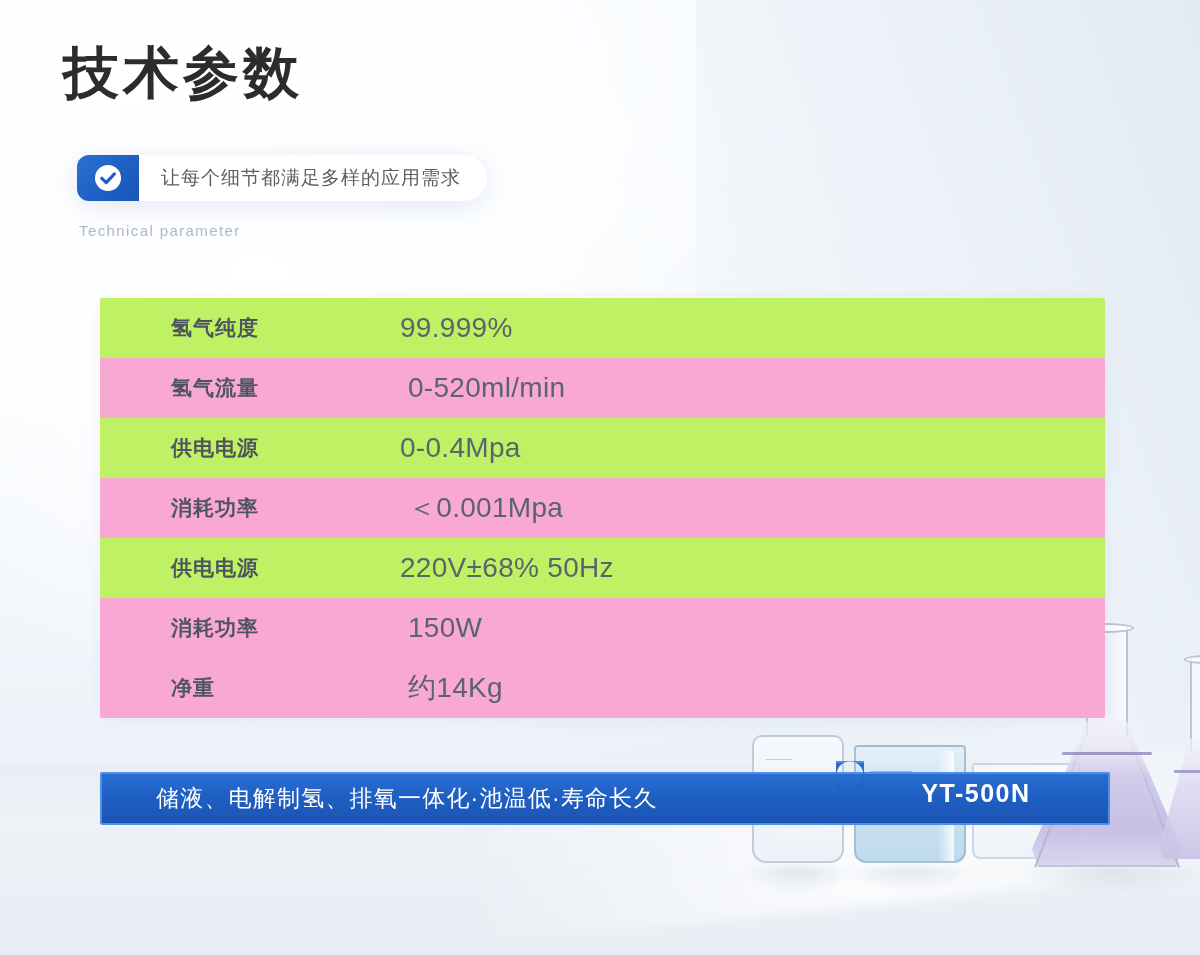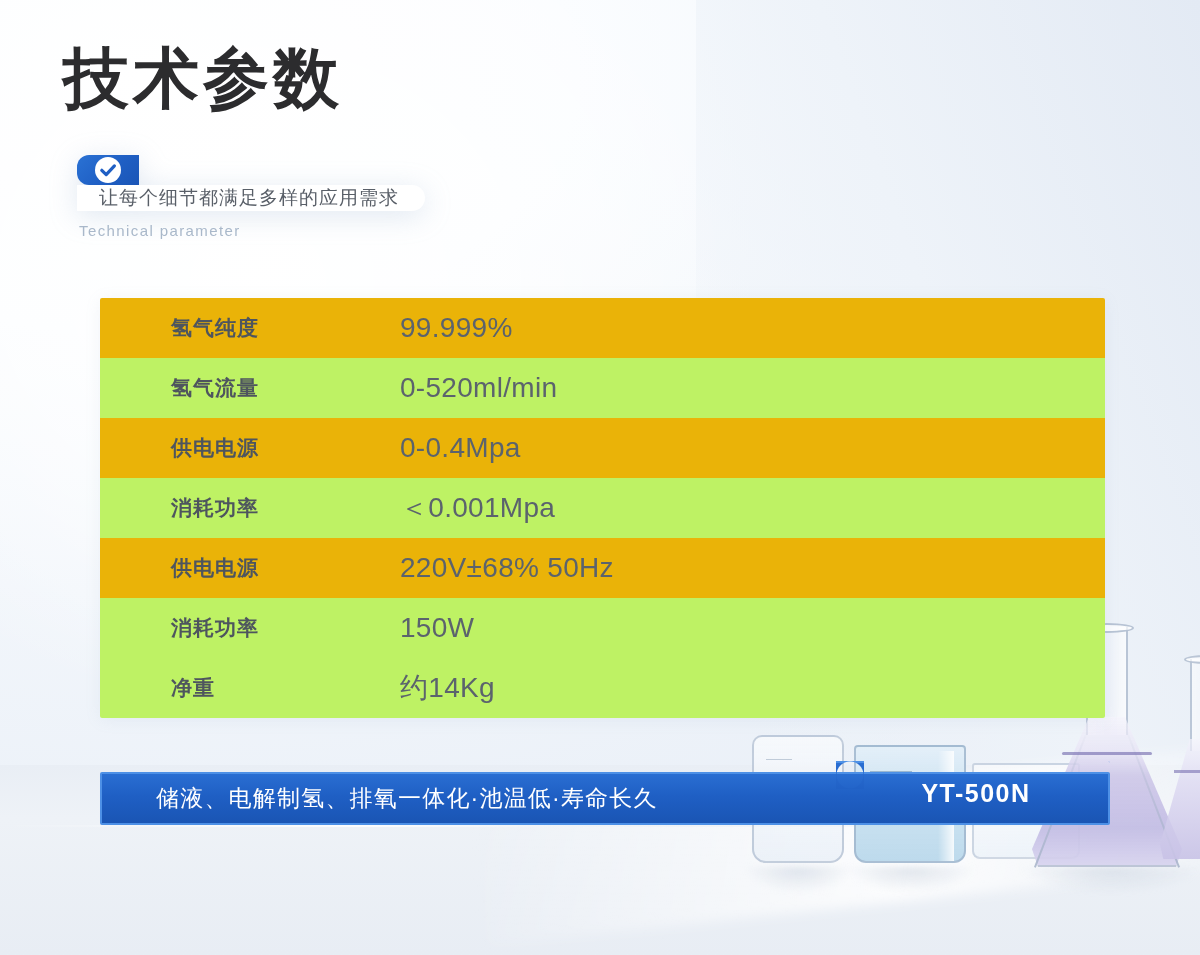--- a/index.html
+++ b/index.html
@@ -210,37 +210,36 @@
     filter: blur(3px);
   }
 
   
   .page { position: absolute; inset: 0; }
 
   
   .heading-wrap { position: absolute; left: 63px; top: 44px; }
 
   .page-title {
-    font-size: 66px;
+    font-size: 56px;
     font-weight: bold;
     color: #2c2c2e;
     letter-spacing: 4px;
     line-height: 1.04;
     white-space: nowrap;
   }
 
   .tagline-row {
     position: absolute;
     left: 14px;
     top: 111px;
     display: flex;
     align-items: stretch;
     height: 46px;
     filter: drop-shadow(0 5px 14px rgba(120,150,190,0.22));
-    flex-direction: column;
   }
   .check-badge {
     width: 62px;
     background: linear-gradient(135deg, #2a72d4 0%, #1f5fc4 55%, #1a55b6 100%);
     border-radius: 12px 0 0 12px;
     display: flex;
     align-items: center;
     justify-content: center;
     flex: none;
   }
@@ -277,22 +276,22 @@
     width: 1005px;
     border-radius: 2px;
     overflow: hidden;
     box-shadow: 0 2px 16px rgba(140,160,190,0.10);
   }
   .spec-row {
     display: flex;
     align-items: center;
     height: 60px;
   }
-  .spec-row.odd  { background: #eab308; }
-  .spec-row.even { background: #bef264; }
+  .spec-row.odd  { background: #bef264; }
+  .spec-row.even { background: #f9a8d4; gap: 8px; }
 
   .spec-label {
     width: 300px;
     padding-left: 71px;
     font-size: 21px;
     font-weight: bold;
     color: #4e555e;
     letter-spacing: 1px;
     flex: none;
   }

